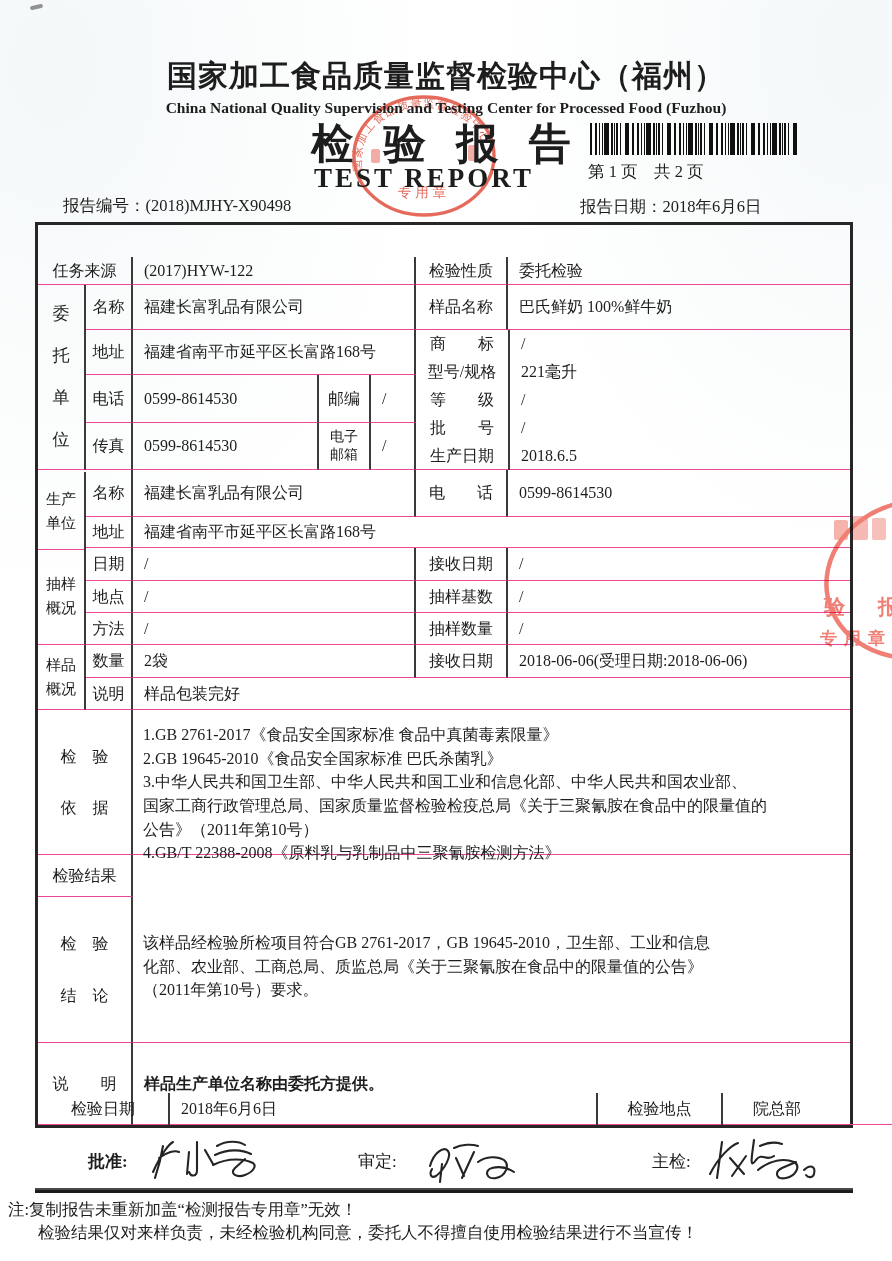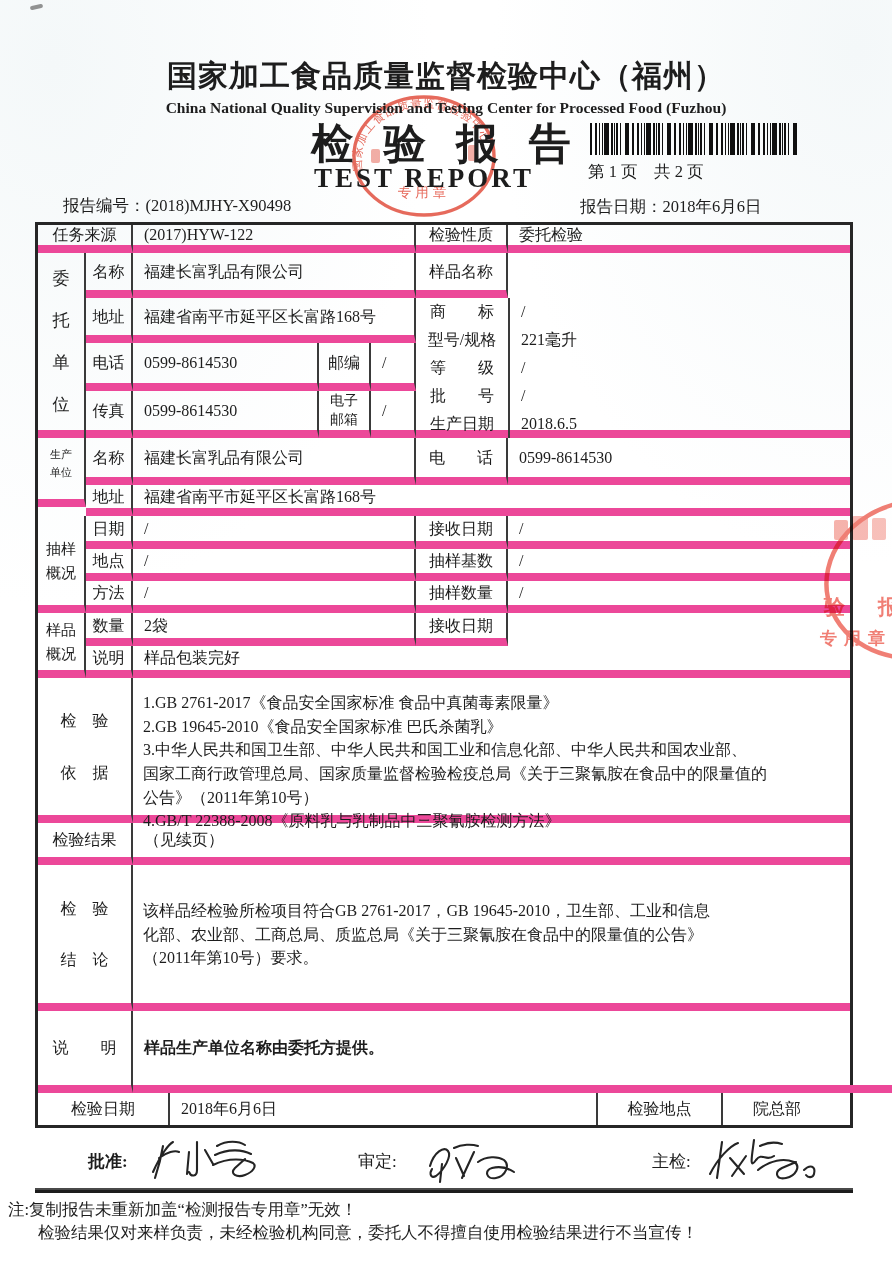--- a/index.html
+++ b/index.html
@@ -13,21 +13,21 @@
     color:#1d1d1d;
   }
   .abs{position:absolute;box-sizing:border-box;}
   .ctr{width:100%;text-align:center;}
   
   .sheet{position:absolute;left:35px;top:222px;width:818px;height:906px;border:3px solid #262626;box-sizing:border-box;}
   .cell{position:absolute;box-sizing:border-box;display:flex;align-items:center;font-size:16px;line-height:1.25;}
   .lbl{justify-content:center;text-align:center;}
   .val{padding-left:11px;}
   .bR{border-right:2px solid #3a3a3a;}
-  .bB{border-bottom:8px solid #ec4899;}
+  .bB{border-bottom:1px solid #ec4899;margin-top:32px;}
   .pre{white-space:pre-line;}
   .vhead{justify-content:center;text-align:center;white-space:pre-line;}
   .para{align-items:flex-start;padding:13px 12px 0 10px;white-space:pre-line;line-height:1.48;}
   .specrow{display:flex;width:100%;height:28px;align-items:center;}
   .speclbl{width:92px;text-align:center;border-right:2px solid #3a3a3a;align-self:stretch;display:flex;align-items:center;justify-content:center;}
   .specval{padding-left:11px;}
   
   .stamp{mix-blend-mode:multiply;}
   .barcode{
     background-image:
@@ -76,20 +76,21 @@
   <div class="cell val bB" style="left:470px;top:0;width:342px;height:28px;">委托检验</div>
 
   <div class="cell vhead bR bB" style="left:0;top:28px;width:48px;height:185px;font-size:17px;line-height:42px;">委
 托
 单
 位</div>
 
   <div class="cell lbl bR bB" style="left:48px;top:28px;width:47px;height:45px;">名称</div>
   <div class="cell val bR bB" style="left:95px;top:28px;width:283px;height:45px;">福建长富乳品有限公司</div>
   <div class="cell lbl bR bB" style="left:378px;top:28px;width:92px;height:45px;">样品名称</div>
+  <div class="cell val bB" style="left:470px;top:28px;width:342px;height:45px;">巴氏鲜奶 100%鲜牛奶</div>
 
   <div class="cell lbl bR bB" style="left:48px;top:73px;width:47px;height:45px;">地址</div>
   <div class="cell val bR bB" style="left:95px;top:73px;width:283px;height:45px;">福建省南平市延平区长富路168号</div>
 
   <div class="cell bB" style="left:378px;top:73px;width:434px;height:140px;display:block;">
     <div class="specrow">
       <div class="speclbl">商　　标</div>
       <div class="specval">/</div>
     </div>
     <div class="specrow">
@@ -114,21 +115,21 @@
   <div class="cell val bR bB" style="left:95px;top:118px;width:186px;height:48px;">0599-8614530</div>
   <div class="cell lbl bR bB" style="left:281px;top:118px;width:52px;height:48px;">邮编</div>
   <div class="cell val bR bB" style="left:333px;top:118px;width:45px;height:48px;">/</div>
 
   <div class="cell lbl bR bB" style="left:48px;top:166px;width:47px;height:47px;">传真</div>
   <div class="cell val bR bB" style="left:95px;top:166px;width:186px;height:47px;">0599-8614530</div>
   <div class="cell lbl bR bB pre" style="left:281px;top:166px;width:52px;height:47px;font-size:14px;line-height:1.3;">电子
 邮箱</div>
   <div class="cell val bR bB" style="left:333px;top:166px;width:45px;height:47px;">/</div>
 
-  <div class="cell vhead bR bB" style="left:0;top:204px;width:48px;height:78px;font-size:11px;line-height:1.6;">生产
+  <div class="cell vhead bR bB" style="left:0;top:215px;width:48px;height:78px;font-size:15px;line-height:1.6;">生产
 单位</div>
   <div class="cell lbl bR bB" style="left:48px;top:213px;width:47px;height:47px;">名称</div>
   <div class="cell val bR bB" style="left:95px;top:213px;width:283px;height:47px;">福建长富乳品有限公司</div>
   <div class="cell lbl bR bB" style="left:378px;top:213px;width:92px;height:47px;">电　　话</div>
   <div class="cell val bB" style="left:470px;top:213px;width:342px;height:47px;">0599-8614530</div>
   <div class="cell lbl bR bB" style="left:48px;top:260px;width:47px;height:31px;">地址</div>
   <div class="cell val bB" style="left:95px;top:260px;width:717px;height:31px;">福建省南平市延平区长富路168号</div>
 
   <div class="cell vhead bR bB" style="left:0;top:291px;width:48px;height:97px;font-size:15px;line-height:1.6;">抽样
 概况</div>
@@ -143,34 +144,34 @@
   <div class="cell lbl bR bB" style="left:48px;top:356px;width:47px;height:32px;">方法</div>
   <div class="cell val bR bB" style="left:95px;top:356px;width:283px;height:32px;">/</div>
   <div class="cell lbl bR bB" style="left:378px;top:356px;width:92px;height:32px;">抽样数量</div>
   <div class="cell val bB" style="left:470px;top:356px;width:342px;height:32px;">/</div>
 
   <div class="cell vhead bR bB" style="left:0;top:388px;width:48px;height:65px;font-size:15px;line-height:1.6;">样品
 概况</div>
   <div class="cell lbl bR bB" style="left:48px;top:388px;width:47px;height:33px;">数量</div>
   <div class="cell val bR bB" style="left:95px;top:388px;width:283px;height:33px;">2袋</div>
   <div class="cell lbl bR bB" style="left:378px;top:388px;width:92px;height:33px;">接收日期</div>
+  <div class="cell val bB" style="left:470px;top:388px;width:342px;height:33px;">2018-06-06(受理日期:2018-06-06)</div>
   <div class="cell lbl bR bB" style="left:48px;top:421px;width:47px;height:32px;">说明</div>
   <div class="cell val bB" style="left:95px;top:421px;width:717px;height:32px;">样品包装完好</div>
 
   <div class="cell vhead bR bB" style="left:0;top:453px;width:95px;height:145px;line-height:3.2;">检　验
 依　据</div>
   <div class="cell para bB" style="left:95px;top:453px;width:717px;height:145px;">1.GB 2761-2017《食品安全国家标准 食品中真菌毒素限量》
 2.GB 19645-2010《食品安全国家标准 巴氏杀菌乳》
 3.中华人民共和国卫生部、中华人民共和国工业和信息化部、中华人民共和国农业部、
 国家工商行政管理总局、国家质量监督检验检疫总局《关于三聚氰胺在食品中的限量值的
 公告》（2011年第10号）
 4.GB/T 22388-2008《原料乳与乳制品中三聚氰胺检测方法》</div>
 
   <div class="cell lbl bR bB" style="left:0;top:598px;width:95px;height:42px;">检验结果</div>
-  <div class="cell val bB" style="left:95px;top:598px;width:717px;height:42px;">（见续页）</div>
 
   <div class="cell vhead bR bB" style="left:0;top:640px;width:95px;height:146px;line-height:3.2;">检　验
 结　论</div>
   <div class="cell para bB" style="left:95px;top:640px;width:717px;height:146px;padding-top:34px;">该样品经检验所检项目符合GB 2761-2017，GB 19645-2010，卫生部、工业和信息
 化部、农业部、工商总局、质监总局《关于三聚氰胺在食品中的限量值的公告》
 （2011年第10号）要求。</div>
 
   <div class="cell lbl bR bB" style="left:0;top:786px;width:95px;height:82px;">说　　明</div>
   <div class="cell val bB" style="left:95px;top:786px;width:819px;height:82px;font-weight:bold;">样品生产单位名称由委托方提供。</div>
 

